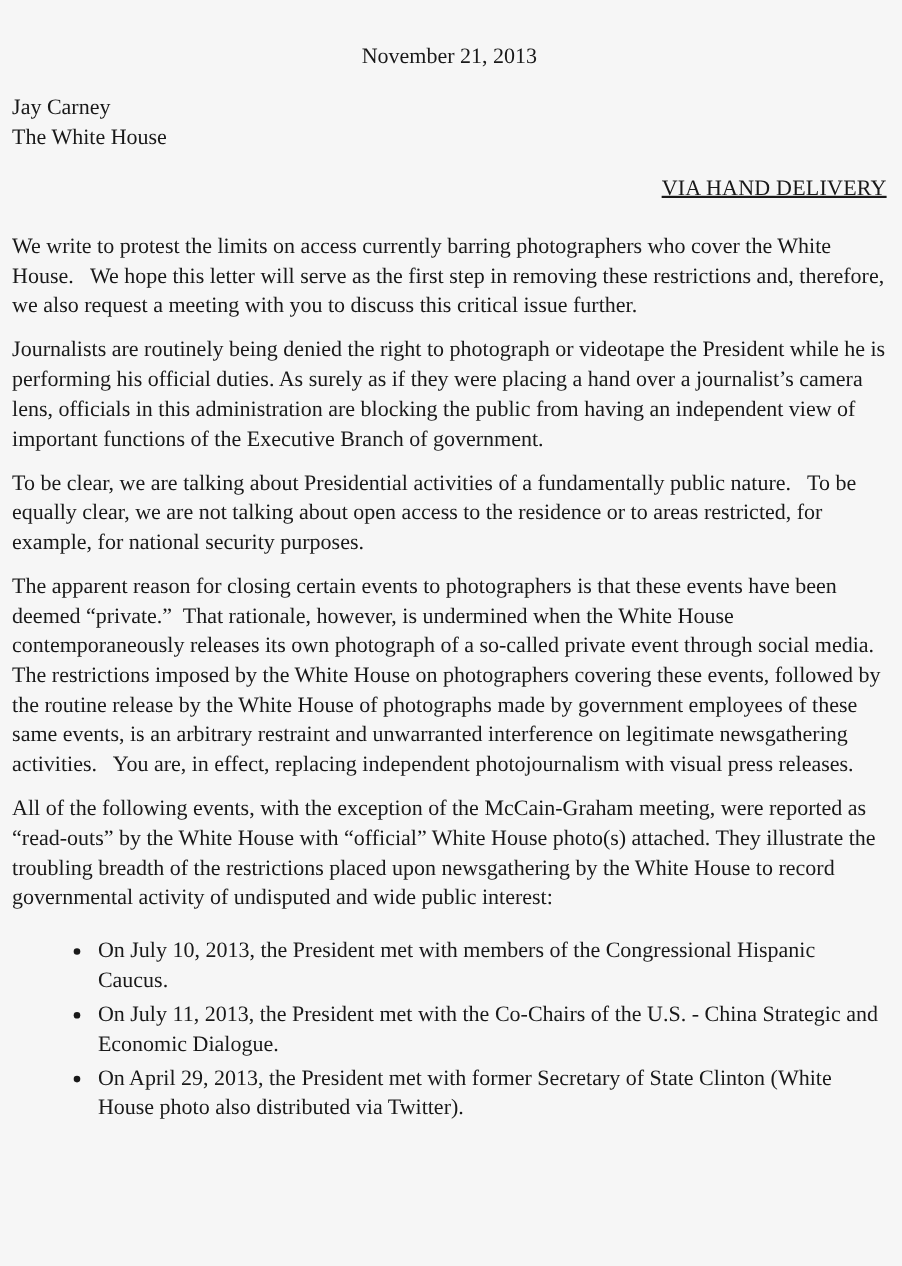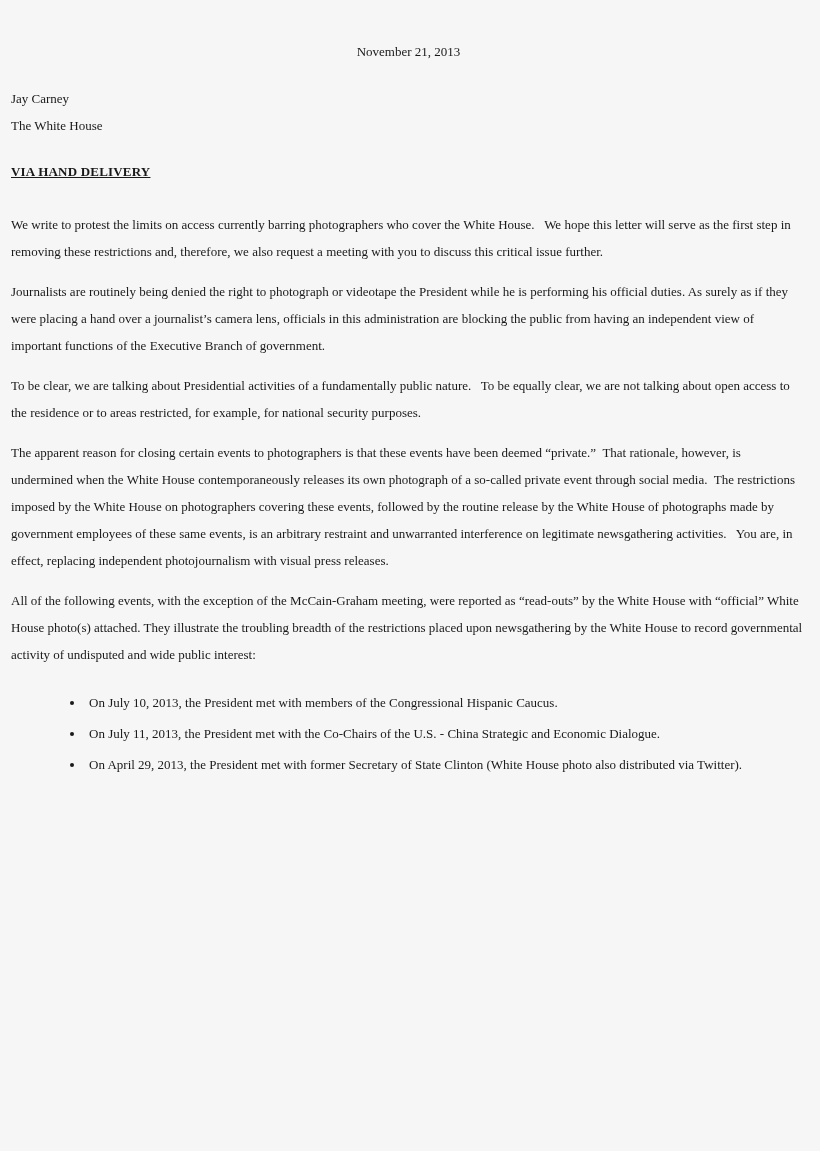--- a/index.html
+++ b/index.html
@@ -11,39 +11,40 @@
     height: 1151px;
     background: #f6f6f6;
     overflow: hidden;
   }
   .page {
     box-sizing: border-box;
     width: 820px;
     height: 1151px;
     padding: 38px 14px 0 11px;
     font-family: "Liberation Serif", "DejaVu Serif", serif;
-    font-size: 13px;
+    font-size: 20px;
     line-height: 27px;
     color: #191919;
   }
   .date-line {
     text-align: center;
     margin: 0 0 20px 0;
   }
   .recipient-block {
     margin: 0 0 19px 0;
   }
   .recipient-block div {
     white-space: pre-wrap;
   }
   .delivery-method {
-    font-weight: 700;
+    font-weight: 400;
     text-decoration: underline;
     margin: 0 0 26px 0;
     letter-spacing: 0.2px;
+    text-align: right;
   }
   .salutation {
     margin: 0 0 13px 0;
   }
   .para {
     margin: 0 0 13px 0;
     white-space: pre-wrap;
   }
   ul.events-list {
     margin: 21px 0 0 0;

